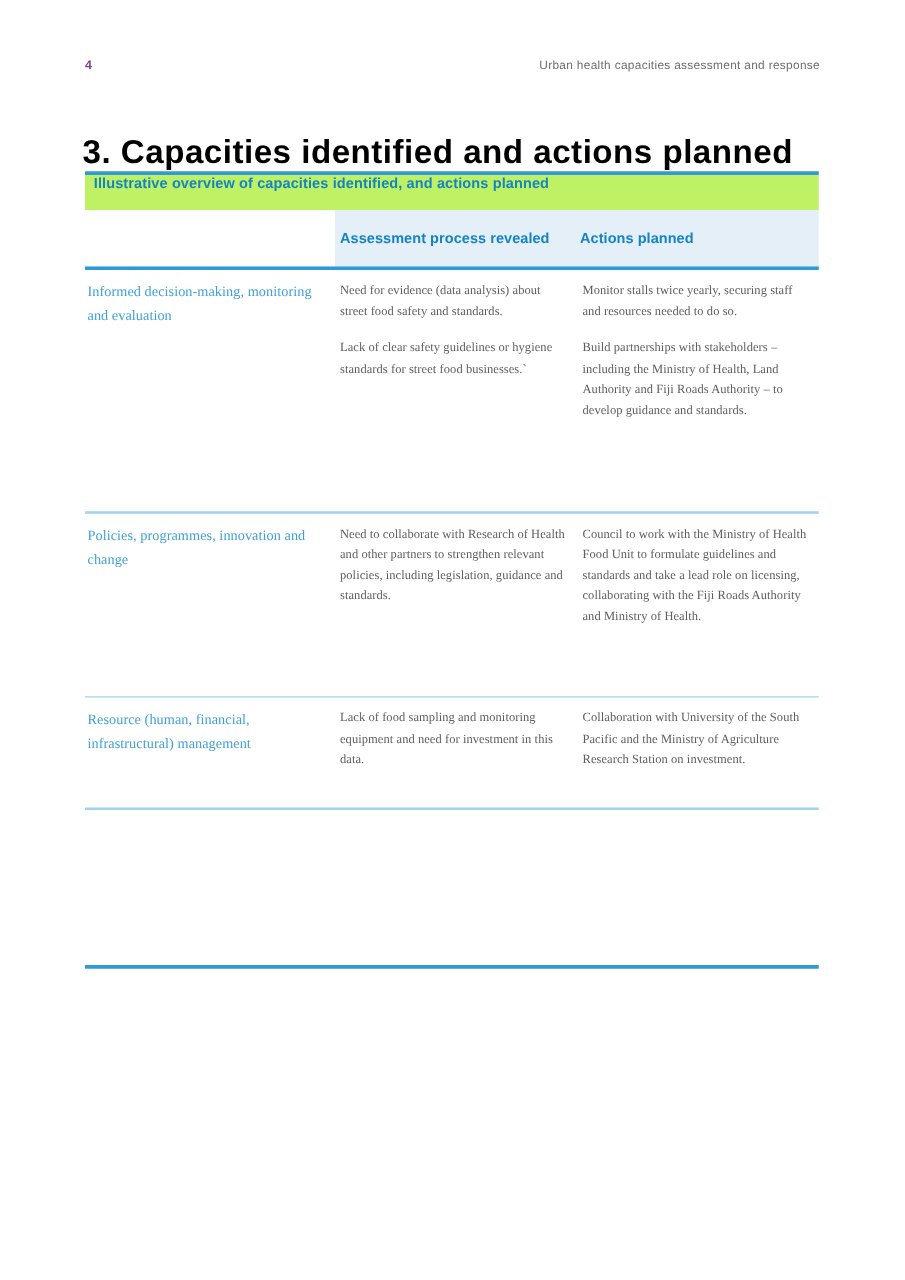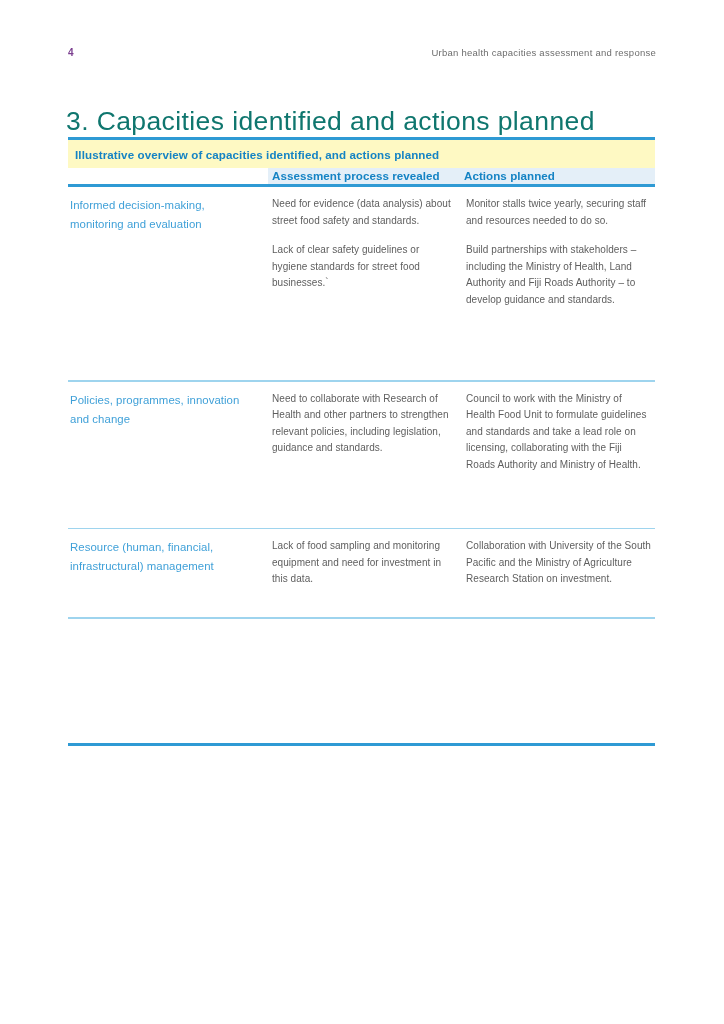--- a/index.html
+++ b/index.html
@@ -47,22 +47,22 @@
     white-space: nowrap;
   }
 
   
   .chapter-heading {
     position: absolute;
     left: 66px;
     top: 88px;
     width: 600px;
     font-size: 26.5px;
-    font-weight: normal;
-    color: #0f766e;
+    font-weight: bold;
+    color: #000000;
     letter-spacing: 0.4px;
     line-height: 1.15;
   }
 
   
   .table {
     position: absolute;
     left: 68px;
     top: 137px;
     width: 587px;
@@ -84,38 +84,38 @@
     width: 100%;
   }
   .rule-bottom {
     height: 3px;
     background: #2f9ad4;
     width: 100%;
   }
 
   
   .caption-band {
-    background: #fef9c3;
+    background: #bef264;
     height: 28px;
     display: flex;
-    align-items: center;
+    align-items: flex-start;
     padding-left: 7px;
     box-sizing: border-box;
   }
   .caption-text {
     font-size: 11.6px;
     font-weight: bold;
     color: #1583c4;
     letter-spacing: 0.1px;
   }
 
   
   .head-row {
     display: flex;
-    height: 16px;
+    height: 45px;
     align-items: flex-end;
   }
   .head-c1 {
     width: 200px;
     flex: 0 0 200px;
     background: #ffffff;
     height: 100%;
   }
   .head-rest {
     flex: 1 1 auto;
@@ -144,20 +144,21 @@
     letter-spacing: 0.05px;
     white-space: nowrap;
   }
 
   
   .row {
     display: flex;
     padding-top: 9px;
     padding-bottom: 9px;
     box-sizing: border-box;
+    font-family: Liberation Serif, serif;
   }
   .cell {
     box-sizing: border-box;
   }
   .cell-1 {
     width: 202px;
     flex: 0 0 202px;
     padding-right: 12px;
     padding-left: 2px;
   }

